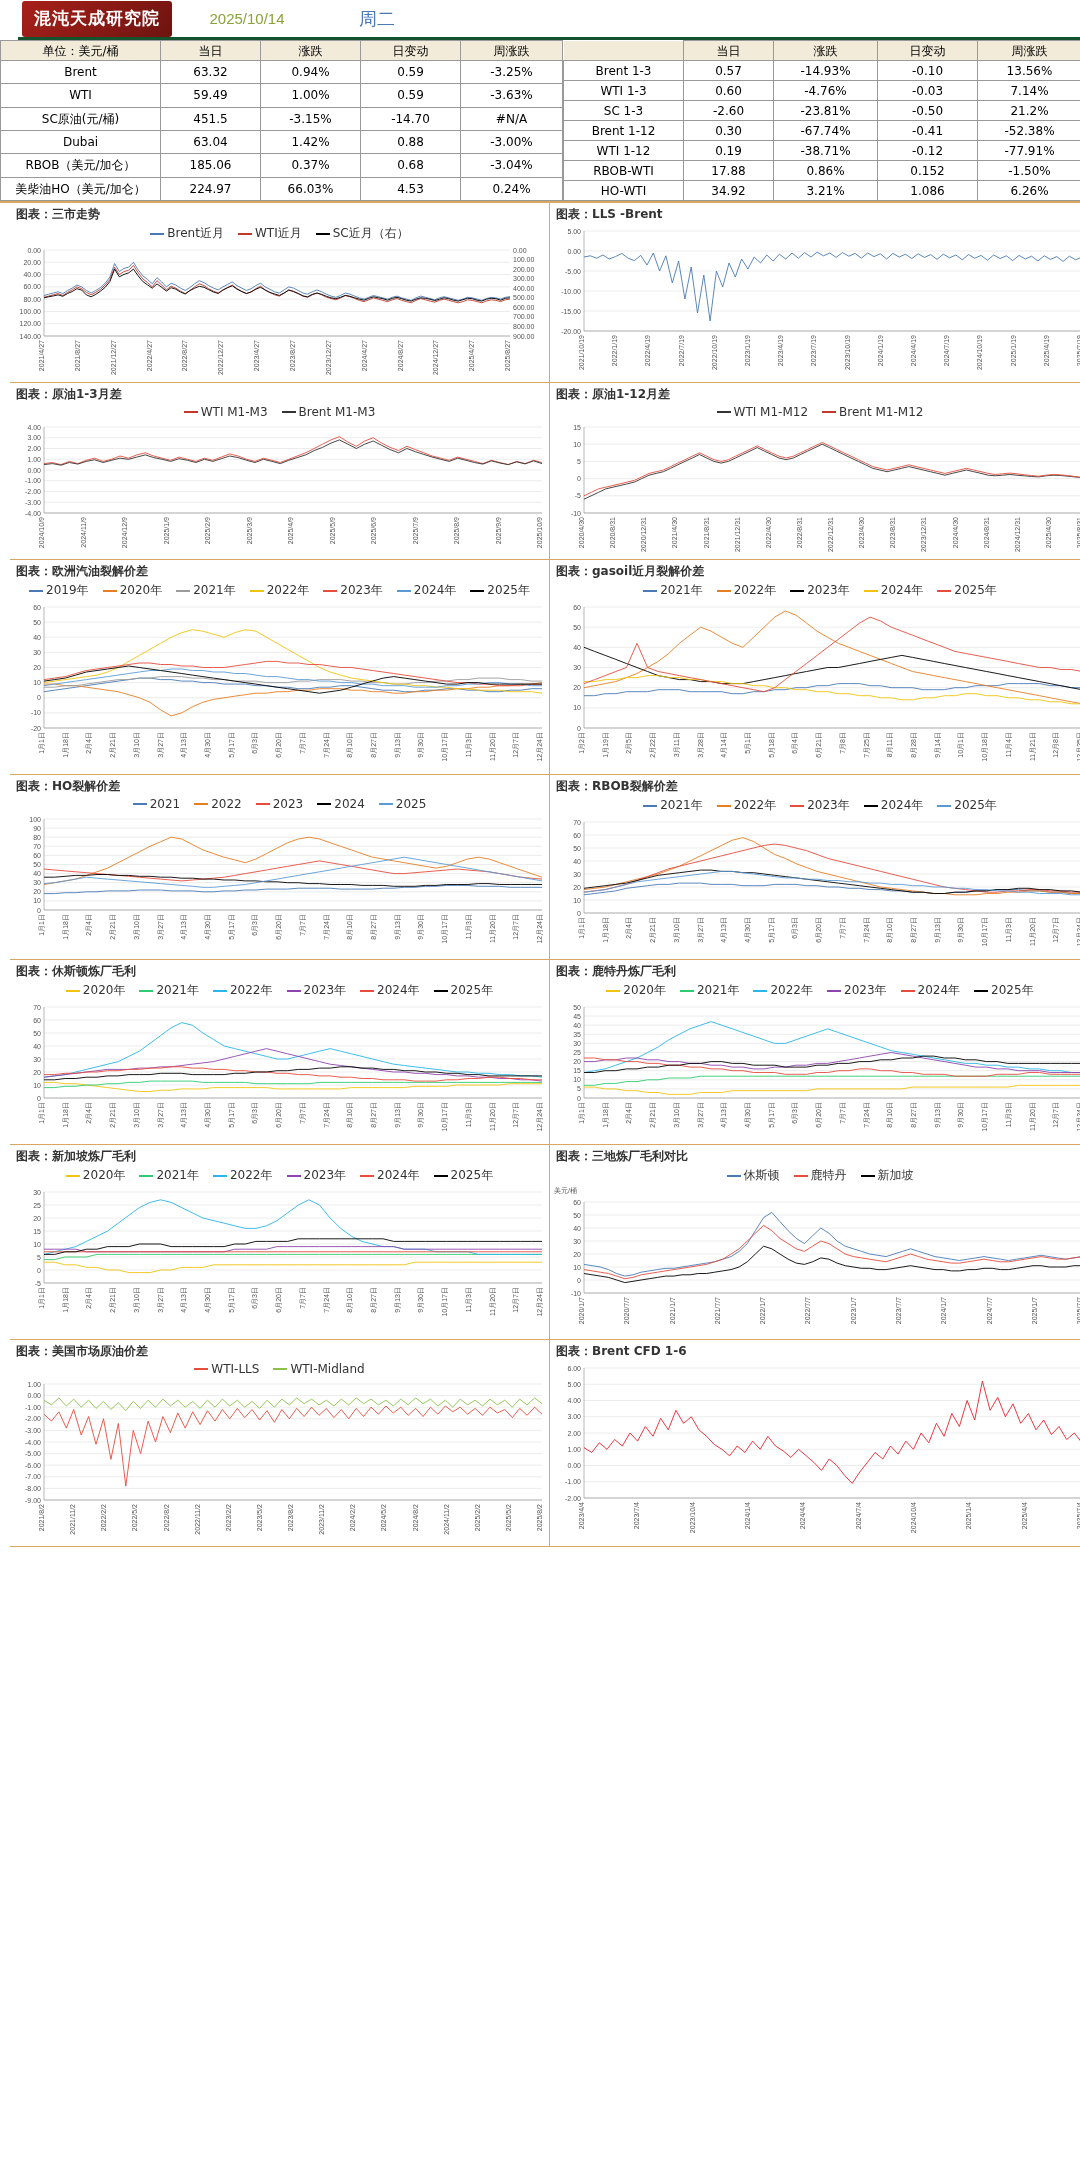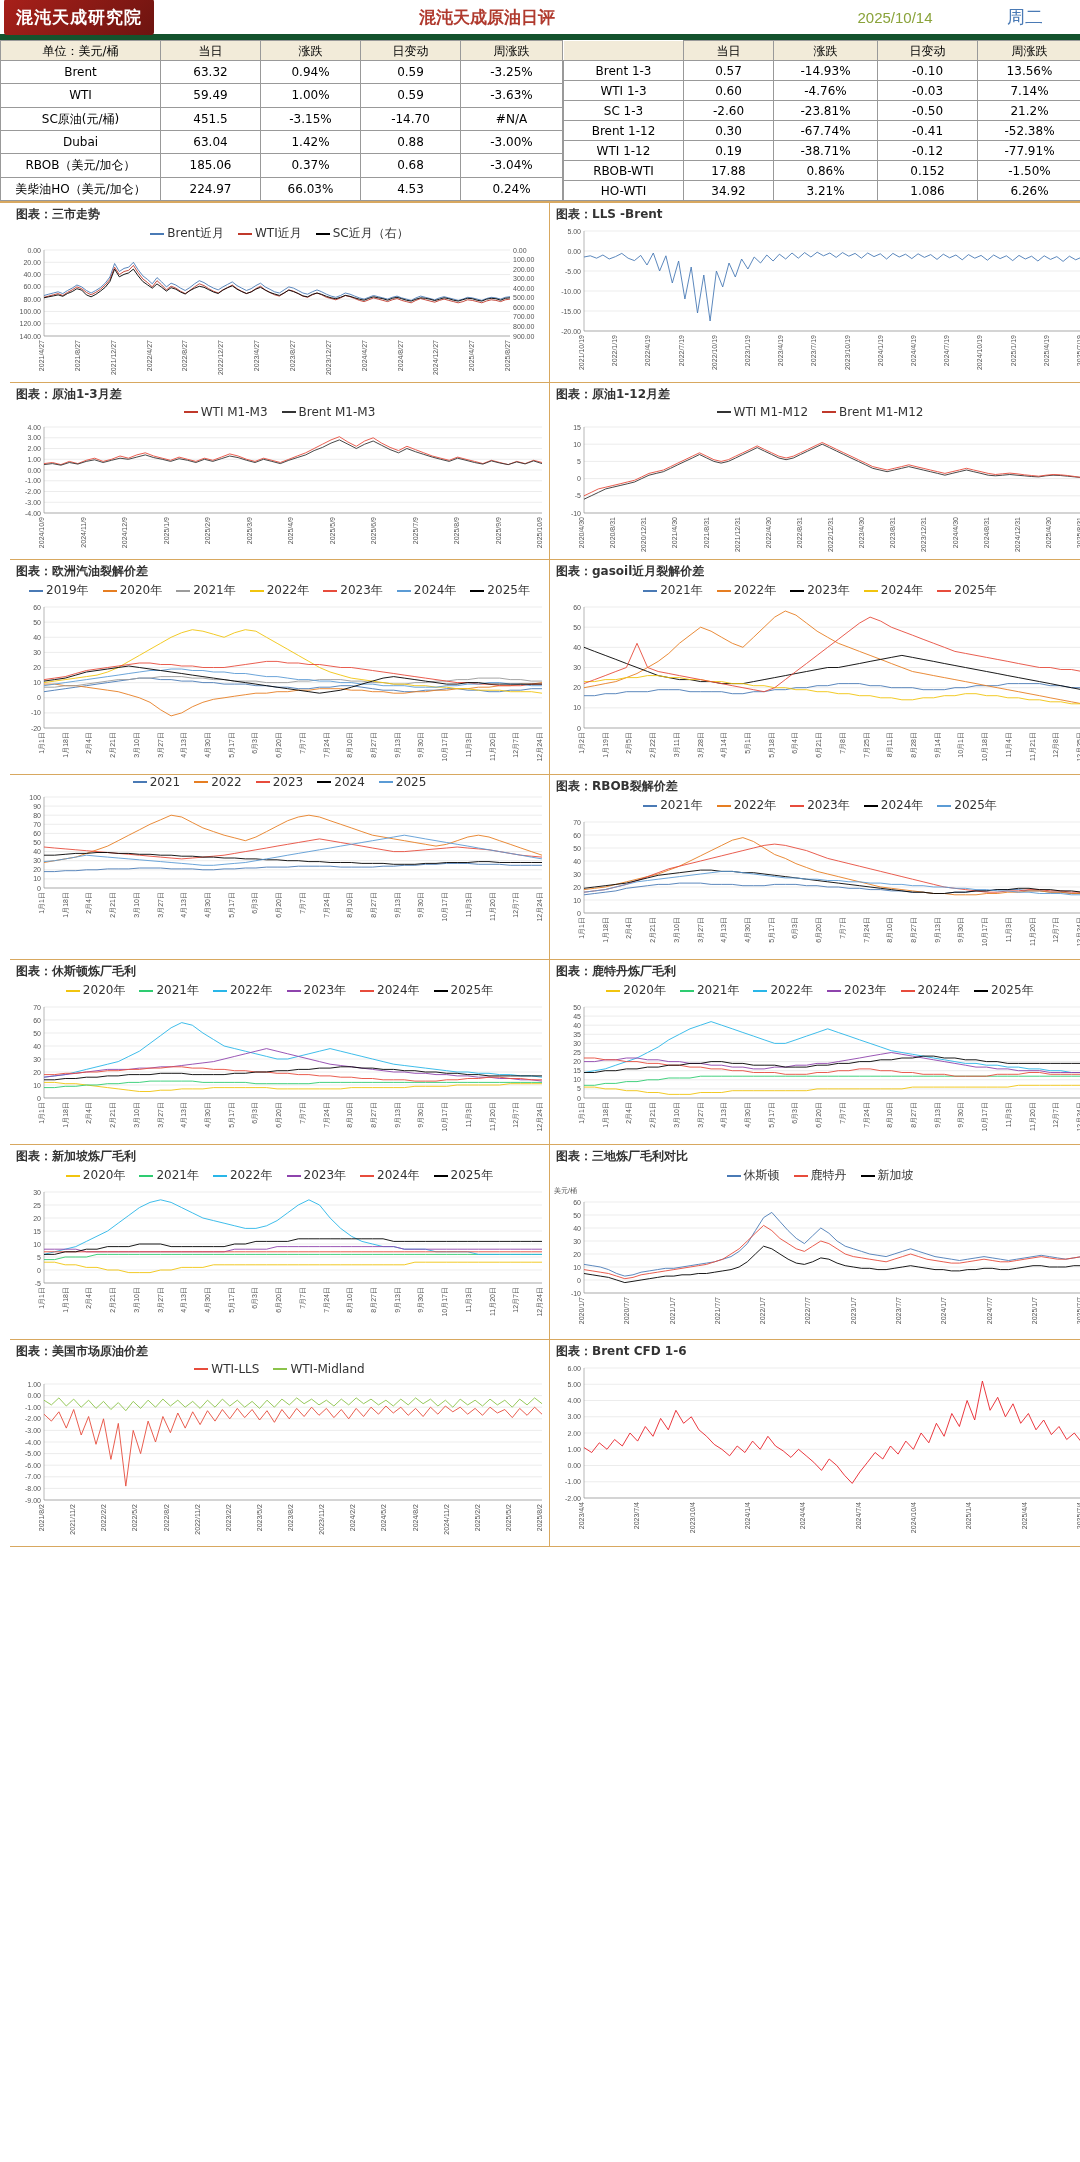--- a/index.html
+++ b/index.html
@@ -9,22 +9,22 @@
     background:#ffffff;
     font-family:"Liberation Sans", sans-serif;
     font-size:11px;
     color:#000;
     overflow:hidden;
   }
   
   .header {
     position:relative;
     height:40px;
-    border-bottom:6px solid #14532d;
-    display:flex; align-items:center;
+    border-bottom:3px solid #14532d;
+    display:flex; align-items:center;margin-left:18px;
   }
   .logo {
     width:150px; height:36px; margin-left:4px;
     background:linear-gradient(135deg,#a8201a,#6d1410);
     border-radius:3px;
     color:#fff; font-size:17px; font-weight:bold;
     display:flex; align-items:center; justify-content:center;
     letter-spacing:1px;
     font-family:"DejaVu Serif", serif;
   }
@@ -82,21 +82,20 @@
   svg { display:block; }
   .ylab { font-size:7px; fill:#555; }
   .gl { stroke:#d9d9d9; stroke-width:.5; }
   .ax { stroke:#888; stroke-width:.6; }
 </style>
 </head>
 <body>
 
 <div class="header">
   <div class="logo">混沌天成研究院</div>
-  <div class="head-title">混沌天成原油日评</div>
   <div class="head-date">2025/10/14</div>
   <div class="head-week">周二</div>
 </div>
 
 <div class="tables">
   <table class="t tL">
     <colgroup>
         <col class="c0">
         <col class="c1">
         <col class="c2">
@@ -594,20 +593,21 @@
             <text transform="translate(460.9,131) rotate(-90)" text-anchor="end" class="ylab">11月4日</text>
             <text transform="translate(484.6,131) rotate(-90)" text-anchor="end" class="ylab">11月21日</text>
             <text transform="translate(508.3,131) rotate(-90)" text-anchor="end" class="ylab">12月8日</text>
             <text transform="translate(532.0,131) rotate(-90)" text-anchor="end" class="ylab">12月25日</text>
           </svg>
         </div>
       </div>
     </div>
     <div class="row">
       <div class="cell">
+        <div class="cap">图表：HO裂解价差</div>
         <div class="legend">
           <span class="k">
             <i style="background: rgb(74, 122, 181);"></i>
             <span>2021</span>
           </span>
           <span class="k">
             <i style="background: rgb(230, 126, 34);"></i>
             <span>2022</span>
           </span>
           <span class="k">

